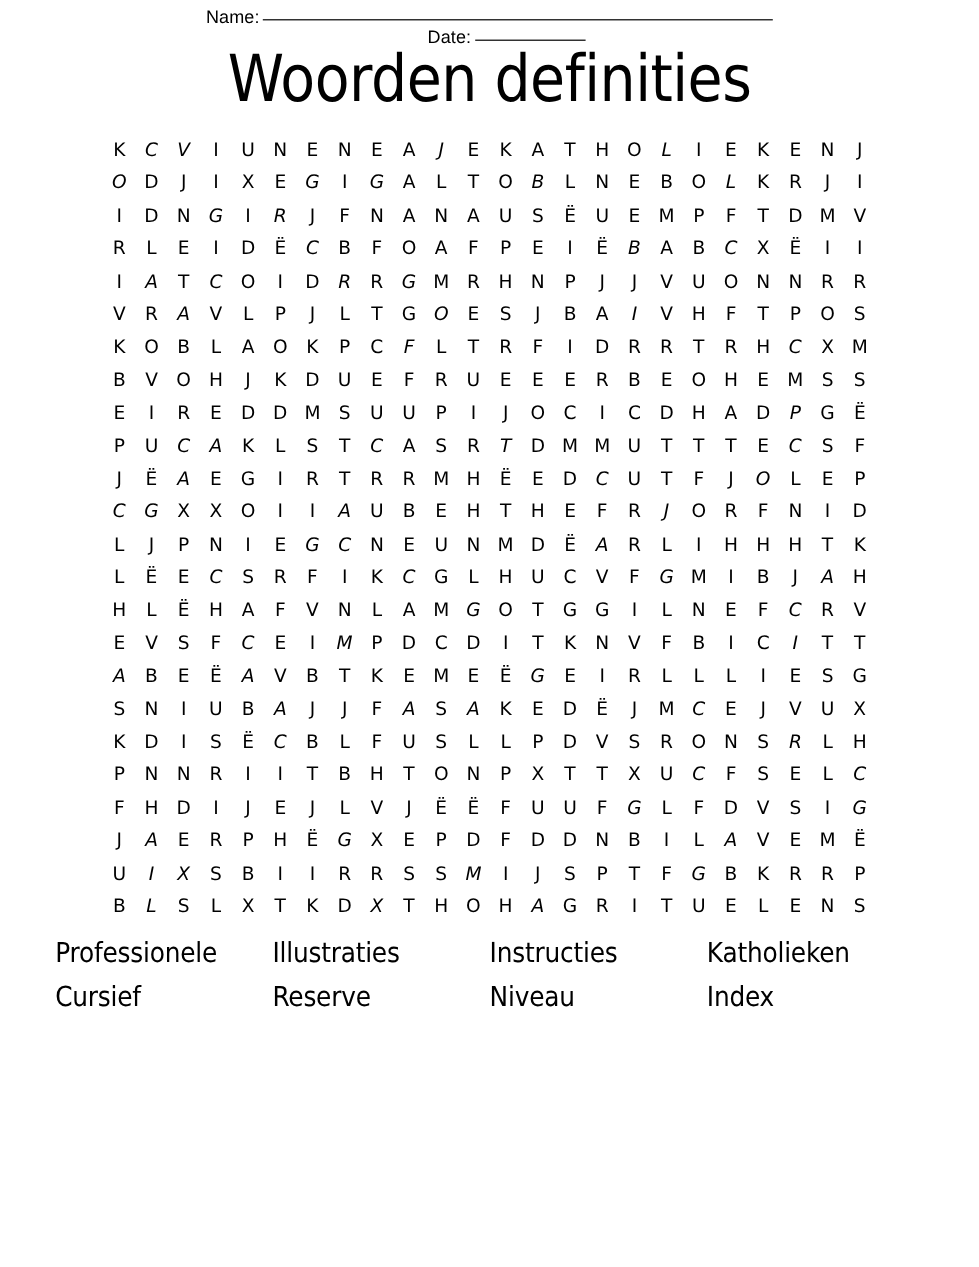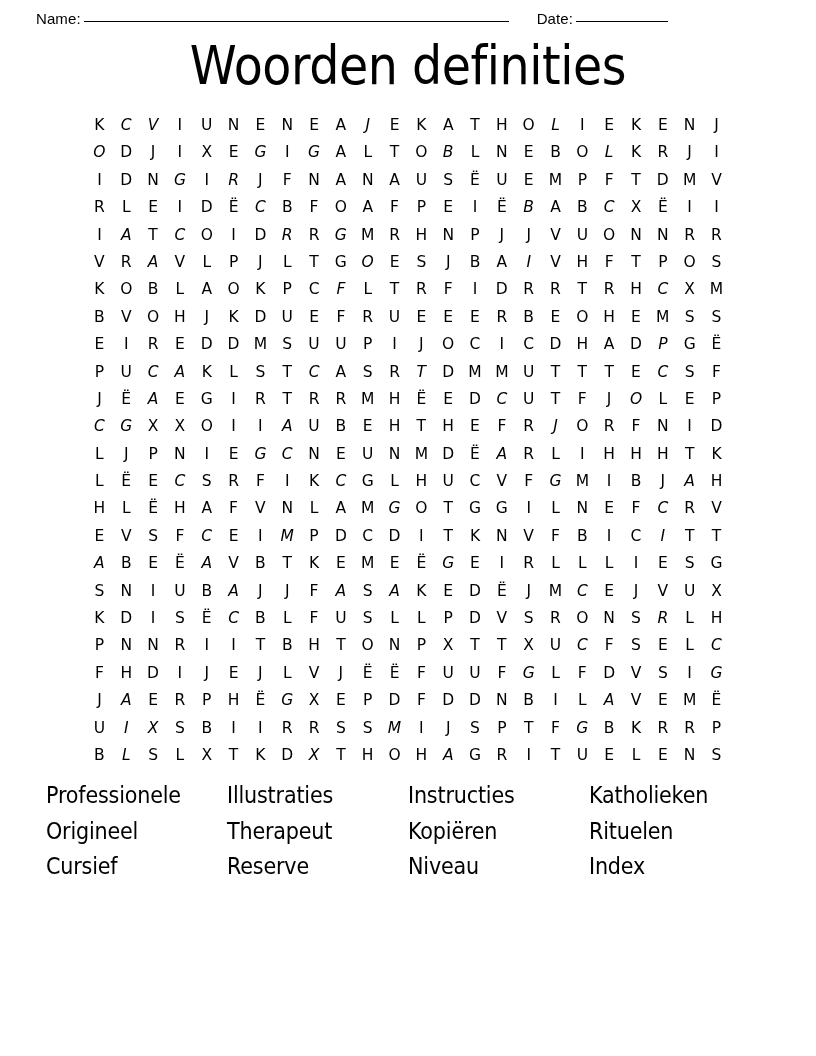--- a/index.html
+++ b/index.html
@@ -20,20 +20,21 @@
   .header {
     position: absolute;
     top: 0;
     left: 0;
     width: 816px;
     height: 30px;
     display: flex;
     align-items: center;
     padding: 6px 36px 0 36px;
     box-sizing: border-box;
+    flex-direction: column;
   }
   .field {
     display: flex;
     align-items: baseline;
     white-space: nowrap;
   }
   .field-label {
     font-size: 15px;
     font-family: "Liberation Sans", sans-serif;
     letter-spacing: 0.1px;
@@ -758,24 +759,18 @@
   </div>
 
 <div class="wordlist">
     <div class="word-row">
       <span class="word">Professionele</span>
       <span class="word">Illustraties</span>
       <span class="word">Instructies</span>
       <span class="word">Katholieken</span>
     </div>
     <div class="word-row">
-      <span class="word">Origineel</span>
-      <span class="word">Therapeut</span>
-      <span class="word">Kopiëren</span>
-      <span class="word">Rituelen</span>
-    </div>
-    <div class="word-row">
       <span class="word">Cursief</span>
       <span class="word">Reserve</span>
       <span class="word">Niveau</span>
       <span class="word">Index</span>
     </div>
   </div>
 
 </body></html>

